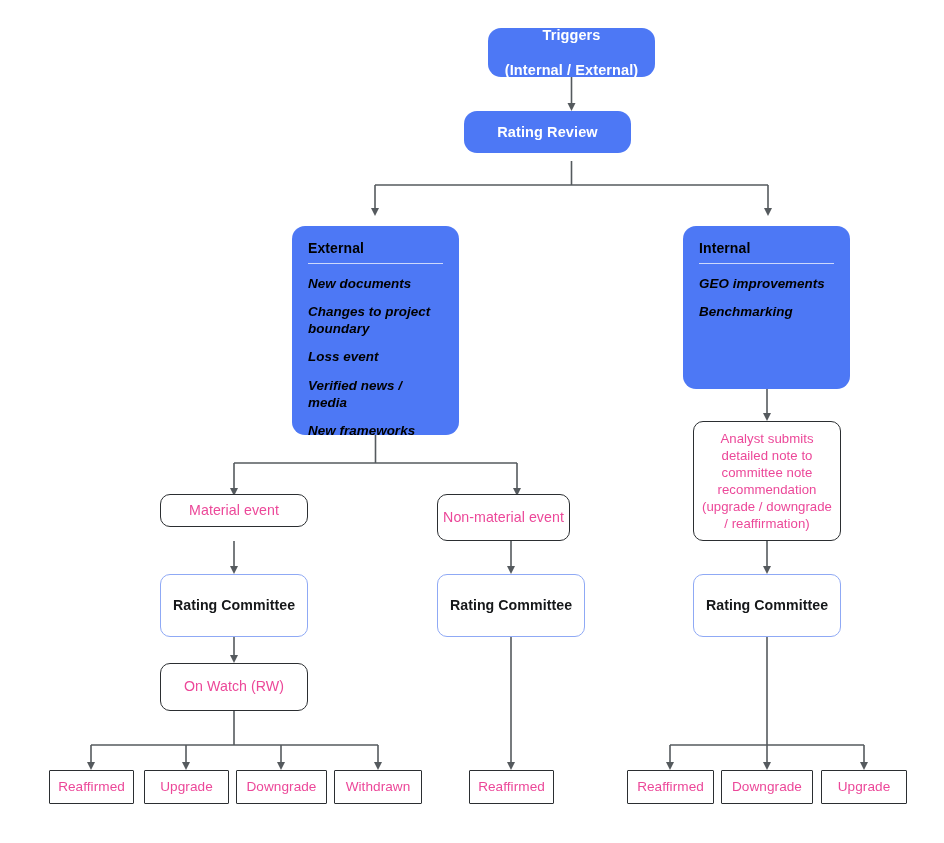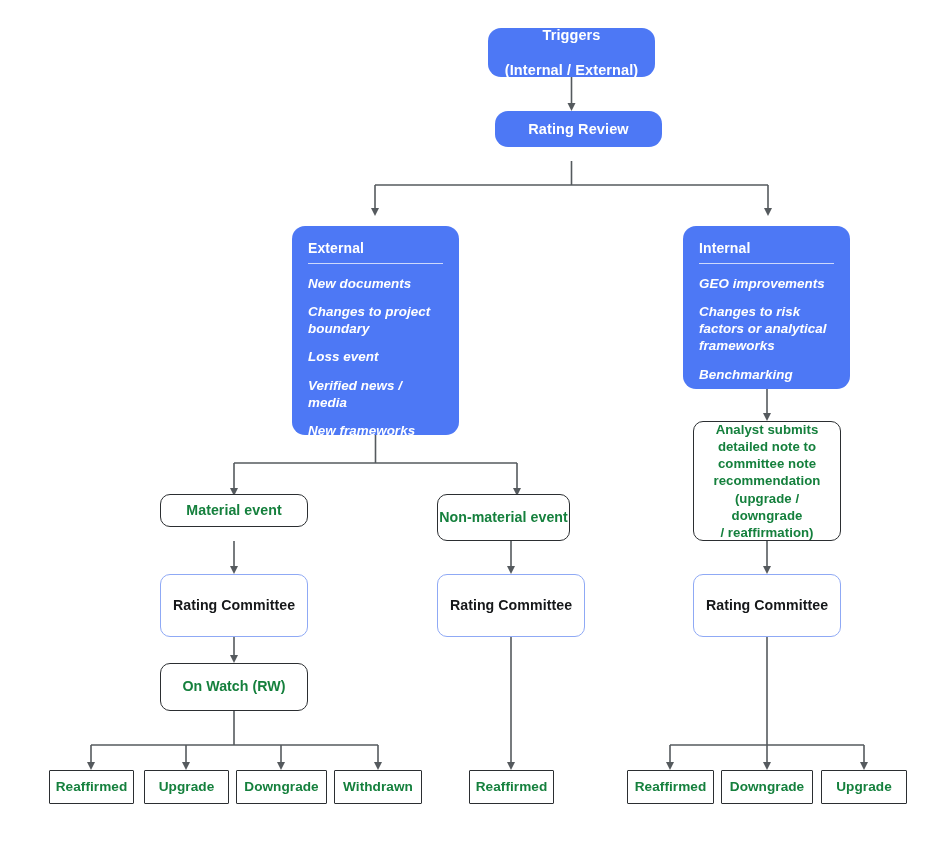--- a/index.html
+++ b/index.html
@@ -34,21 +34,21 @@
     letter-spacing:.1px;
     gap:16px;
   }
   .blue.big{border-radius:13px;}
 
   
   .panel{
     position:absolute;
     box-sizing:border-box;
     background:#4d78f5;
-    color:#ffffff;
+    color:#000000;
     border-radius:13px;
     padding:14px 16px 16px 16px;
     display:block;
     text-align:left;
   }
   .panel .p-title{
     font-size:14px;font-weight:700;letter-spacing:.1px;
     padding-bottom:7px;
   }
   .panel .p-rule{
@@ -59,25 +59,25 @@
     font-size:13.4px;font-weight:700;letter-spacing:.05px;
     line-height:1.28;
     margin-bottom:11px;
     font-style:italic;
   }
   .panel .p-item:last-child{margin-bottom:0;}
 
   
   .outline{
     background:#ffffff;
-    color:#15803d;
+    color:#ec4899;
     border:1.6px solid #2b2e31;
     border-radius:10px;
     font-size:14.2px;
-    font-weight:700;
+    font-weight:400;
     letter-spacing:.05px;
   }
   .outline.small{
     font-size:13.6px;
     border-radius:1px;
     justify-content:center;
   }
   .outline.note{
     font-size:13.2px;
     line-height:1.3;
@@ -156,39 +156,38 @@
     <polygon points="763,762 771,762 767,770"></polygon>
     <line x1="864" y1="745" x2="864" y2="762"></line>
     <polygon points="860,762 868,762 864,770"></polygon>
   </svg>
 
   <div class="node blue big" style="left:488px;top:28px;width:167px;height:49px;flex-direction:column;">
     <span>Triggers</span>
     <span>(Internal / External)</span>
   </div>
 
-  <div class="node blue big" style="left:495px;top:111px;width:167px;height:36px;">
+  <div class="node blue big" style="left:464px;top:111px;width:167px;height:42px;">
     <span>Rating Review</span>
   </div>
 
   <div class="panel" style="left:292px;top:226px;width:167px;height:209px;">
     <div class="p-title">External</div>
     <div class="p-rule"></div>
     <div class="p-item">New documents</div>
     <div class="p-item">Changes to project boundary</div>
     <div class="p-item">Loss event</div>
     <div class="p-item">Verified news / media</div>
     <div class="p-item">New frameworks</div>
   </div>
 
   <div class="panel" style="left:683px;top:226px;width:167px;height:163px;">
     <div class="p-title">Internal</div>
     <div class="p-rule"></div>
     <div class="p-item">GEO improvements</div>
-    <div class="p-item">Changes to risk factors or analytical frameworks</div>
     <div class="p-item">Benchmarking</div>
   </div>
 
   <div class="node outline" style="left:160px;top:494px;width:148px;height:33px;">
     <span>Material event</span>
   </div>
 
   <div class="node outline" style="left:437px;top:494px;width:133px;height:47px;">
     <span>Non-material event</span>
   </div>

